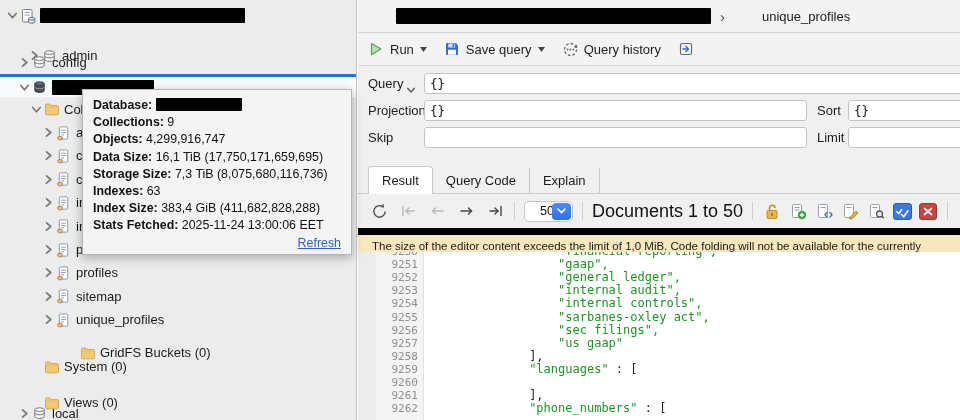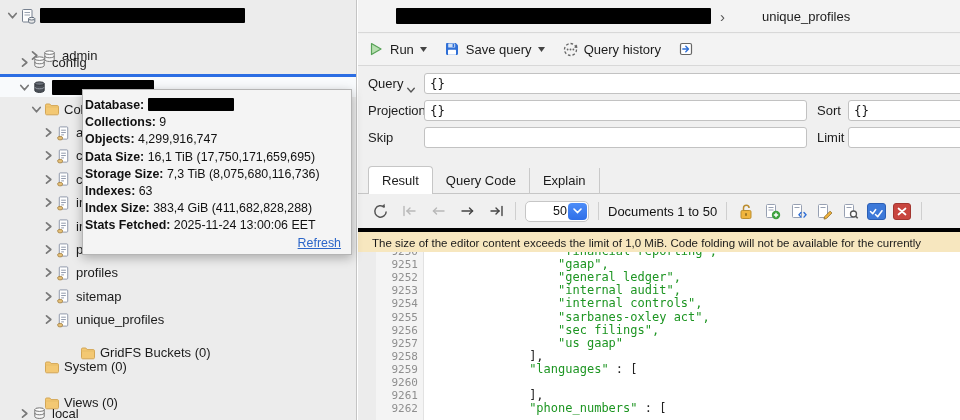--- a/index.html
+++ b/index.html
@@ -9,21 +9,21 @@
   
   #sidebar { position:absolute; left:0; top:0; width:357px; height:420px; background:#ececec; border-right:1px solid #c4c4c4; }
   .trow { position:absolute; left:0; right:0; height:23px; display:flex; align-items:center; font-size:13px; color:#1b1b1b; white-space:nowrap; }
   .trow.sel { background:#f8fafc; border-top:3px solid #2b6de3; }
   .chev { width:13px; height:12px; display:inline-flex; align-items:center; justify-content:center; flex:0 0 13px; }
   .ticon { width:17px; height:16px; display:inline-flex; align-items:center; justify-content:center; margin-right:4px; flex:0 0 17px; }
   .ticon svg, .chev svg { display:block; }
   .redact { background:#000; border-radius:1px; display:inline-block; }
 
   
-  #db-tooltip { position:absolute; left:82px; top:89px; width:270px; height:166px; background:#f4f4f4; border:1px solid #b5b5b5; box-shadow:0 3px 10px rgba(0,0,0,.28); z-index:10; padding:7px 10px 4px 2px; font-size:12.4px; color:#111; }
+  #db-tooltip { position:absolute; left:82px; top:89px; width:270px; height:166px; background:#f4f4f4; border:1px solid #b5b5b5; box-shadow:0 3px 10px rgba(0,0,0,.28); z-index:10; padding:7px 10px 4px 10px; font-size:12.4px; color:#111; }
   .tiprow { line-height:17.2px; white-space:nowrap; }
   .tiprow b { font-weight:bold; }
   #tip-refresh-row { text-align:right; line-height:17px; }
   #tip-refresh { color:#2a65c9; text-decoration:underline; font-size:12.4px; cursor:pointer; }
 
   
   #main { position:absolute; left:358px; top:0; width:602px; height:420px; background:#f0f0f0; }
   #crumbbar { position:absolute; left:0; top:0; right:0; height:33px; background:#f3f3f3; border-bottom:1px solid #d8d8d8; display:flex; align-items:center; padding:0 10px; gap:7px; font-size:13px; color:#1b1b1b; }
   .crumb-sep { color:#555; font-size:15px; margin:0 2px; }
 
@@ -40,27 +40,27 @@
   
   #tabbar { position:absolute; left:0; top:166px; right:0; height:28px; display:flex; align-items:flex-end; padding-left:10px; }
   #tabbar::after { content:""; position:absolute; left:0; right:0; bottom:0; height:1px; background:#c6c6c6; }
   .tab { position:relative; font-size:13px; color:#1b1b1b; padding:0 13px; height:26px; line-height:26px; border-right:1px solid #c9c9c9; background:transparent; z-index:1; }
   .tab.active { background:#fff; border:1px solid #c6c6c6; border-bottom:none; border-radius:4px 4px 0 0; height:28px; line-height:28px; z-index:3; border-right:1px solid #c6c6c6; }
 
   
   #resbar { position:absolute; left:0; top:194px; right:0; height:34px; display:flex; align-items:center; padding:0 12px; gap:9px; }
   .vsep { width:1px; height:18px; background:#cfcfcf; flex:0 0 1px; }
   .rico { width:20px; height:18px; display:inline-flex; align-items:center; justify-content:center; }
-  #pagesize { position:relative; width:64px; height:21px; background:#fff; border:1px solid #c6c6c6; border-radius:5px; font-size:12.5px; color:#111; line-height:19px; padding-left:27px; }
+  #pagesize { position:relative; width:64px; height:21px; background:#fff; border:1px solid #c6c6c6; border-radius:5px; font-size:12.5px; color:#111; line-height:19px; padding-left:15px; }
   #pagesize .combo-btn { position:absolute; right:1px; top:1px; width:19px; height:17px; background:linear-gradient(#4d8df8,#2f6fe8); border-radius:4px; display:flex; align-items:center; justify-content:center; }
-  #doc-status { font-size:13px; color:#111; white-space:nowrap; }
+  #doc-status { font-size:18px; color:#111; white-space:nowrap; }
   #action-icons { display:flex; gap:6px; align-items:center; }
 
   
-  #banner { position:absolute; left:0; top:228px; right:0; height:24px; background:#f7e7bf; border-top:4px solid #000000; line-height:23px; font-size:11.5px; color:#1a1a1a; padding-left:14px; white-space:nowrap; overflow:hidden; z-index:5; }
+  #banner { position:absolute; left:0; top:228px; right:0; height:24px; background:#f7e7bf; border-top:7px solid #000000; line-height:23px; font-size:11.5px; color:#1a1a1a; padding-left:14px; white-space:nowrap; overflow:hidden; z-index:5; }
 
   
   #editor { position:absolute; left:0; top:228px; right:0; bottom:0; background:#fff; z-index:1; overflow:hidden; }
   #editor .lstrip { position:absolute; left:0; top:0; bottom:0; width:18px; background:#ececec; }
   #editor .gutter { position:absolute; left:18px; top:0; bottom:0; width:48px; background:#f4f4f4; border-right:1px solid #e2e2e2; }
   .cline { position:absolute; left:0; right:0; height:13.1px; font-family:"DejaVu Sans Mono",monospace; font-size:12px; line-height:13.1px; white-space:pre; }
   .cline .ln { position:absolute; left:18px; width:42px; text-align:right; font-size:11px; color:#8f8f8f; }
   .cline .code { position:absolute; left:70px; }
   .str { color:#1d9522; }
   .pln { color:#222; }

